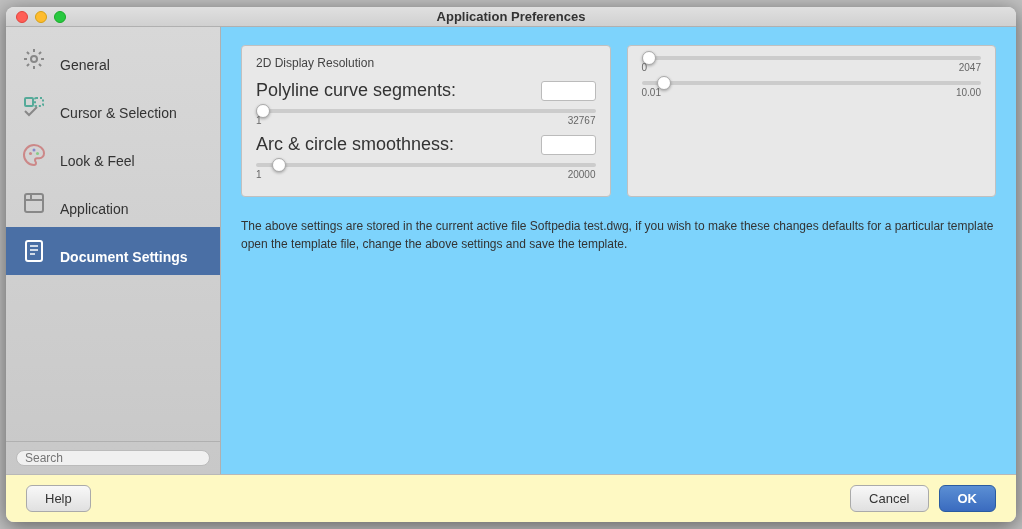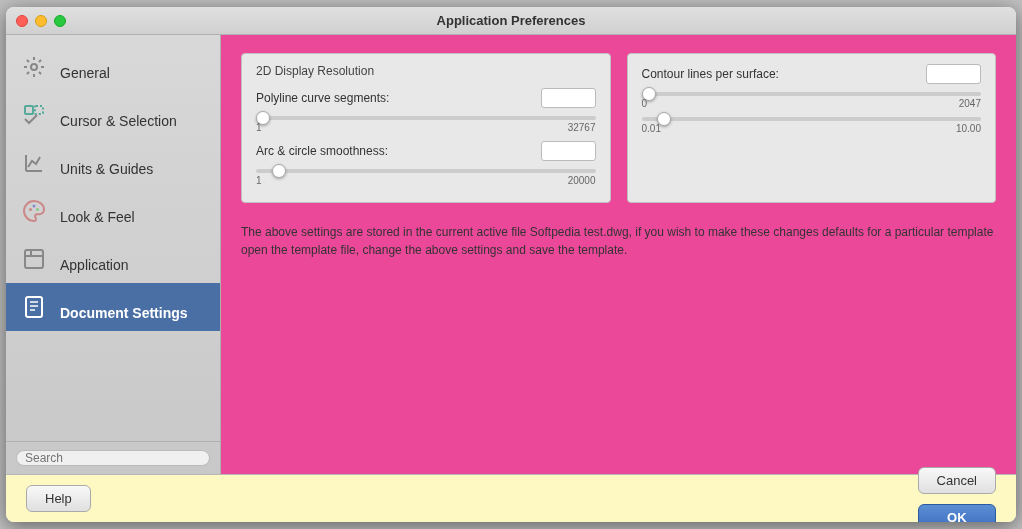--- a/index.html
+++ b/index.html
@@ -18,21 +18,21 @@
       width: 1010px;
       height: 515px;
       background: #ececec;
       border-radius: 8px;
       box-shadow: 0 4px 20px rgba(0,0,0,0.5);
       display: flex;
       flex-direction: column;
       overflow: hidden;
     }
     .title-bar {
-      height: 28px;
+      height: 20px;
       background: linear-gradient(to bottom, #e0e0e0, #d0d0d0);
       border-bottom: 1px solid #b0b0b0;
       display: flex;
       align-items: center;
       padding: 0 10px;
       border-radius: 8px 8px 0 0;
       position: relative;
     }
     .traffic-lights {
       display: flex;
@@ -104,21 +104,21 @@
       width: 100%;
       padding: 0 8px;
       border-radius: 10px;
       border: 1px solid #bbb;
       background: #f0f0f0;
       font-size: 12px;
       outline: none;
     }
     .content {
       flex: 1;
-      background: #ec4899;
+      background: #7dd3fc;
       padding: 18px 20px;
       display: flex;
       flex-direction: column;
       gap: 12px;
     }
     .resolution-row {
       display: flex;
       gap: 16px;
     }
     .resolution-box {
@@ -134,21 +134,21 @@
       margin-bottom: 10px;
       font-weight: 500;
     }
     .slider-row {
       display: flex;
       align-items: center;
       margin-bottom: 8px;
       gap: 10px;
     }
     .slider-label {
-      font-size: 12px;
+      font-size: 18px;
       color: #333;
       flex: 1;
     }
     .slider-value-input {
       width: 55px;
       height: 20px;
       border: 1px solid #bbb;
       border-radius: 3px;
       background: white;
       font-size: 12px;
@@ -178,21 +178,20 @@
       background: #fef9c3;
       border-top: 1px solid #b8b8b8;
       display: flex;
       align-items: center;
       padding: 0 20px;
       justify-content: space-between;
     }
     .footer-right {
       display: flex;
       gap: 10px;
-      flex-direction: column;
     }
     .btn {
       padding: 5px 18px;
       border-radius: 6px;
       font-size: 13px;
       cursor: pointer;
       border: 1px solid #aaa;
       background: linear-gradient(to bottom, #f8f8f8, #e0e0e0);
       color: #333;
     }
@@ -254,30 +253,20 @@
           <div class="sidebar-icon">
             <svg width="24" height="24" viewBox="0 0 24 24" fill="none">
               <rect x="3" y="3" width="8" height="8" stroke="#5a9" stroke-width="2" rx="1"></rect>
               <rect x="13" y="3" width="8" height="8" stroke="#5a9" stroke-width="2" rx="1" stroke-dasharray="2 2"></rect>
               <path d="M3 16l4 4 8-8" stroke="#888" stroke-width="2"></path>
             </svg>
           </div>
           <span class="sidebar-label">Cursor &amp; Selection</span>
         </div>
 
-        <div class="sidebar-item">
-          <div class="sidebar-icon">
-            <svg width="24" height="24" viewBox="0 0 24 24" fill="none">
-              <line x1="4" y1="20" x2="20" y2="20" stroke="#888" stroke-width="2"></line>
-              <line x1="4" y1="4" x2="4" y2="20" stroke="#888" stroke-width="2"></line>
-              <polyline points="6,16 10,10 14,13 18,6" stroke="#888" stroke-width="2" fill="none"></polyline>
-            </svg>
-          </div>
-          <span class="sidebar-label">Units &amp; Guides</span>
-        </div>
 
         <div class="sidebar-item">
           <div class="sidebar-icon">
             <svg width="24" height="24" viewBox="0 0 24 24" fill="none">
               <path d="M12 2C6.48 2 2 6.48 2 12s4.48 10 10 10c1.1 0 2-.9 2-2 0-.52-.2-1-.52-1.36-.3-.34-.48-.8-.48-1.28 0-1.1.9-2 2-2h2.36C19.74 15.36 22 13.12 22 10.4 22 5.74 17.52 2 12 2z" stroke="#c88" stroke-width="2" fill="none"></path>
               <circle cx="8.5" cy="10.5" r="1.5" fill="#c88"></circle>
               <circle cx="12" cy="7" r="1.5" fill="#88c"></circle>
               <circle cx="15.5" cy="10.5" r="1.5" fill="#8c8"></circle>
             </svg>
           </div>
@@ -341,24 +330,20 @@
             <input type="range" min="1" max="20000" value="1000" style="width: 100%;">
             <div class="slider-labels">
               <span>1</span>
               <span>20000</span>
             </div>
           </div>
         </div>
 
         <div class="resolution-box">
 
-          <div class="slider-row">
-            <span class="slider-label">Contour lines per surface:</span>
-            <input type="text" class="slider-value-input" style="">
-          </div>
           <div class="slider-container">
             <input type="range" min="0" max="2047" value="4" style="width: 100%;">
             <div class="slider-labels">
               <span>0</span>
               <span>2047</span>
             </div>
           </div>
 
           <div class="slider-container">
             <input type="range" min="1" max="1000" value="50" style="width: 100%;">

